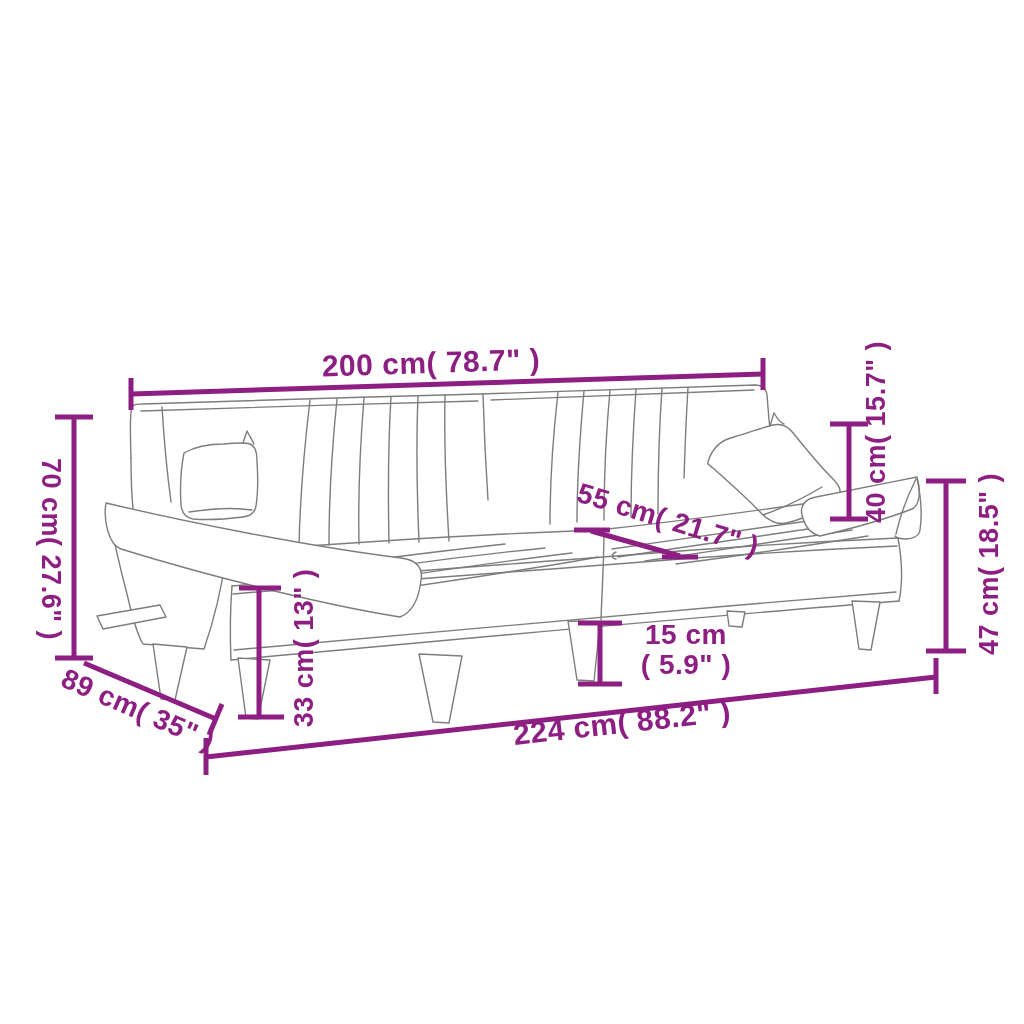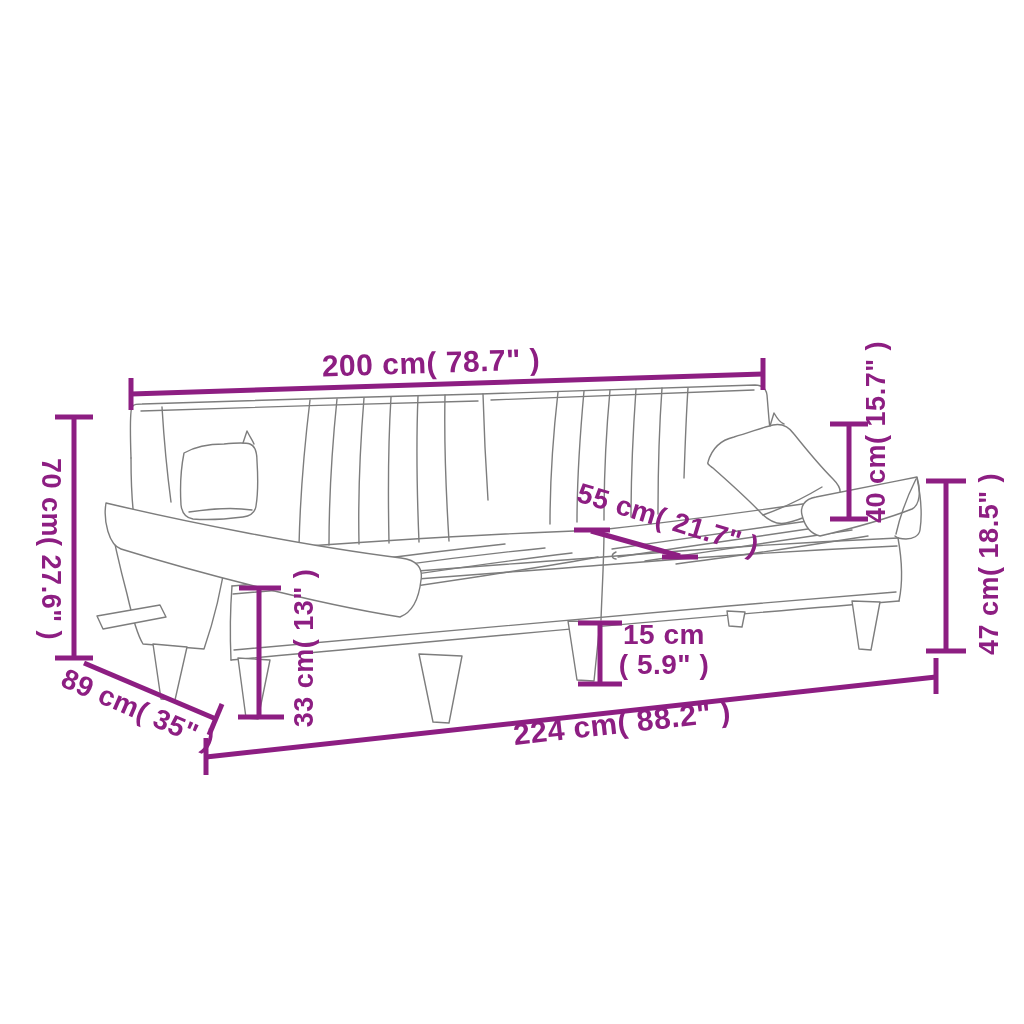--- a/index.html
+++ b/index.html
@@ -8,21 +8,21 @@
     overflow:hidden;font-family:"Liberation Sans",sans-serif;
   }
   #sketch{position:absolute;left:0;top:0;width:1024px;height:1024px;}
   .dl{
     position:absolute;font-weight:700;color:#8D1E82;white-space:nowrap;
     transform-origin:center center;letter-spacing:0.5px;
   }
   .fs30{font-size:30px;}
   .fs28{font-size:28px;}
   .fs27{font-size:27px;}
-  .leg-label{text-align:center;line-height:30px;}
+  .leg-label{text-align:center;line-height:30px;margin-left:22px;}
 </style>
 </head>
 <body>
 
 <div id="stage">
 
   <svg id="sketch" viewBox="0 0 1024 1024" xmlns="http://www.w3.org/2000/svg">
 
     <g fill="none" stroke="#7d7d7d" stroke-width="1.4" stroke-linecap="round" stroke-linejoin="round">
 

